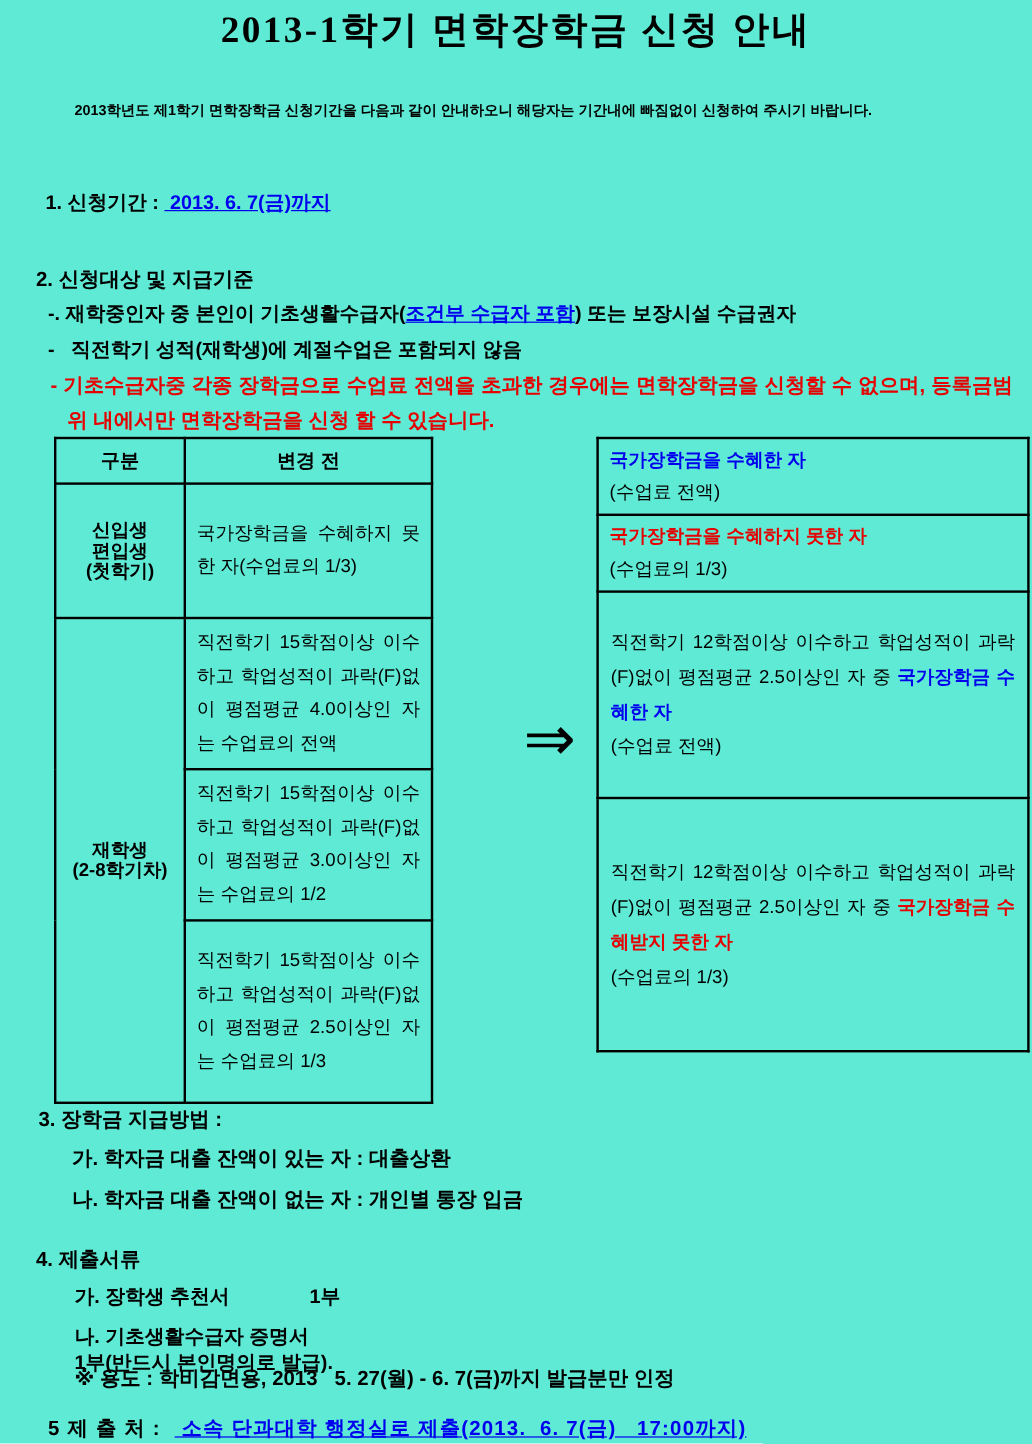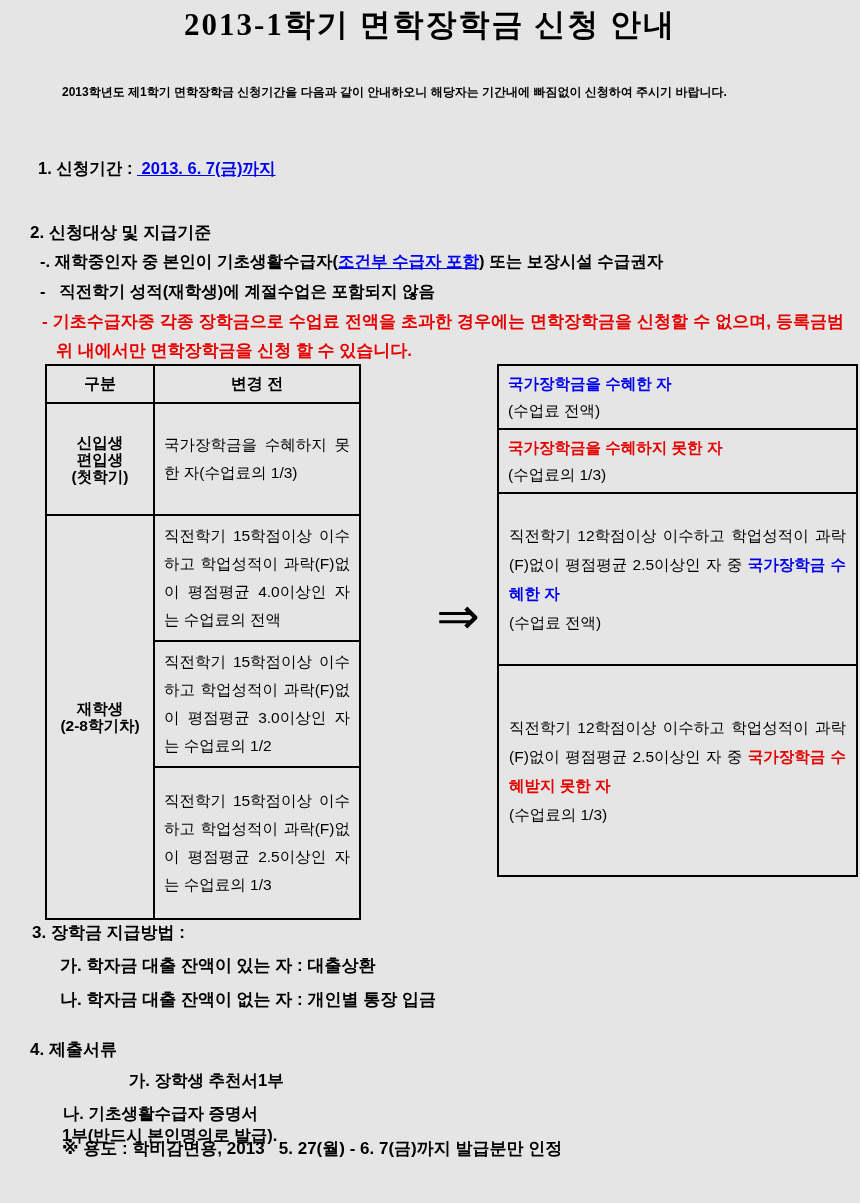--- a/index.html
+++ b/index.html
@@ -1,17 +1,17 @@
 <!DOCTYPE html>
 <html><head>
 <meta charset="utf-8">
 <style>
   html,body{margin:0;padding:0;background:#fff;}
   .page{
-    position:relative;width:860px;height:1203px;background:#e5e5e5;
+    position:relative;width:860px;height:1203px;background:#5eead4;
     font-family:"Liberation Sans","DejaVu Sans",sans-serif;color:#000;overflow:hidden;
   }
   .pre{white-space:pre-wrap;}
   .doc-title{
     position:absolute;top:4px;left:0;right:0;text-align:center;
     font-size:31px;font-weight:900;letter-spacing:2px;
     font-family:"Liberation Serif","DejaVu Serif",serif;
   }
   .intro{
     position:absolute;top:78px;left:36px;width:794px;
@@ -45,21 +45,21 @@
     position:absolute;top:588px;left:415px;width:86px;text-align:center;
     font-size:52px;font-weight:normal;line-height:56px;
   }
   .s3h{top:921px;left:32px;}
   .s3a{top:954px;left:60px;}
   .s3b{top:988px;left:60px;}
   .s4h{top:1038px;left:30px;}
   .flexrow{display:flex;}
   .s4a{top:1070px;left:62px;font-weight:600;}
   .s4b{top:1103px;left:62px;font-weight:700;flex-direction:column;}
-  .s4lbl{width:196px;text-align:right;}
+  .s4lbl{width:196px;}
   .s4note{top:1137px;left:62px;}
   .s5{top:1179px;left:40px;letter-spacing:1px;}
 </style>
 </head>
 <body>
 
 <div class="page">
 
   <div class="doc-title">2013-1학기 면학장학금 신청 안내</div>
 
@@ -148,14 +148,17 @@
   <div class="line s4a flexrow">
     <span class="s4lbl">가. 장학생 추천서</span>
     <span>1부</span>
   </div>
   <div class="line s4b flexrow">
     <span class="s4lbl">나. 기초생활수급자 증명서</span>
     <span>1부(반드시 본인명의로 발급).</span>
   </div>
   <div class="line s4note h-bold pre">※ 용도 : 학비감면용, 2013   5. 27(월) - 6. 7(금)까지 발급분만 인정</div>
 
+  <div class="line s5 h-bold">
+    <span class="pre">5 제 출 처 :  </span><span class="blue-link pre"> 소속 단과대학 행정실로 제출(2013.  6. 7(금)   17:00까지)</span>
+  </div>
 
 </div>
 
 </body></html>

